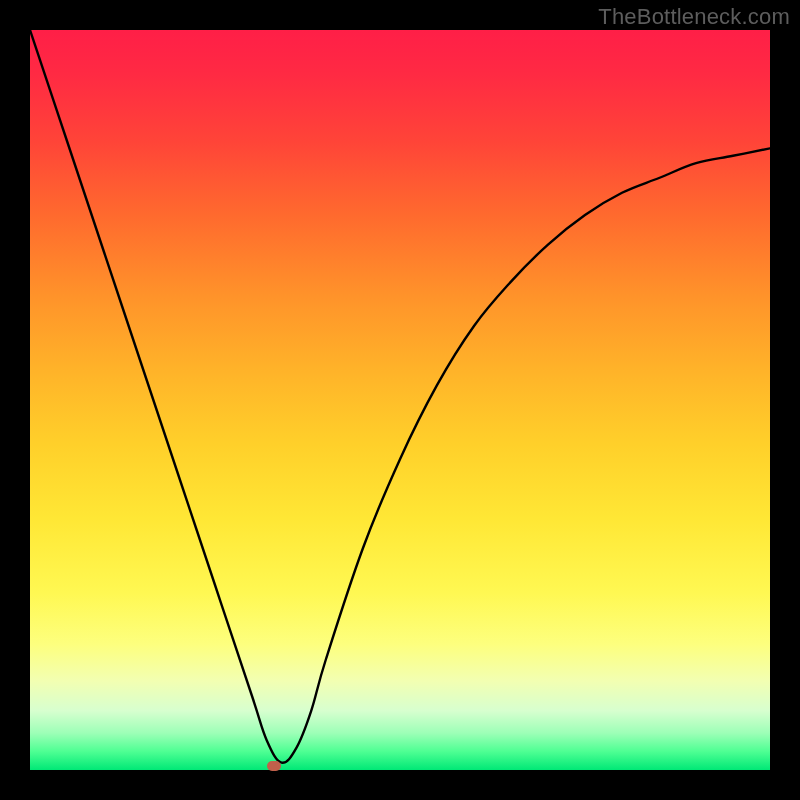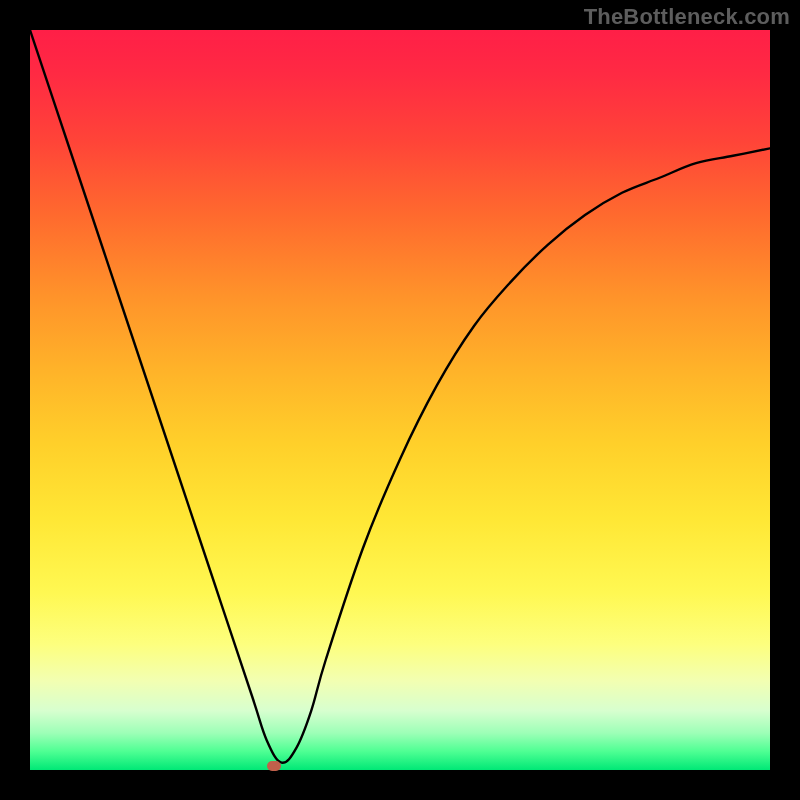--- a/index.html
+++ b/index.html
@@ -16,21 +16,21 @@
     width: 800px;
     height: 800px;
     background: #000;
   }
   .watermark {
     position: absolute;
     top: 4px;
     right: 10px;
     color: #5d5d5d;
     font-size: 22px;
-    font-weight: 700;
+    font-weight: 400;
     letter-spacing: 0.2px;
   }
   .plot {
     position: absolute;
     left: 30px;
     top: 30px;
     width: 740px;
     height: 740px;
     
     background: linear-gradient(to bottom,

